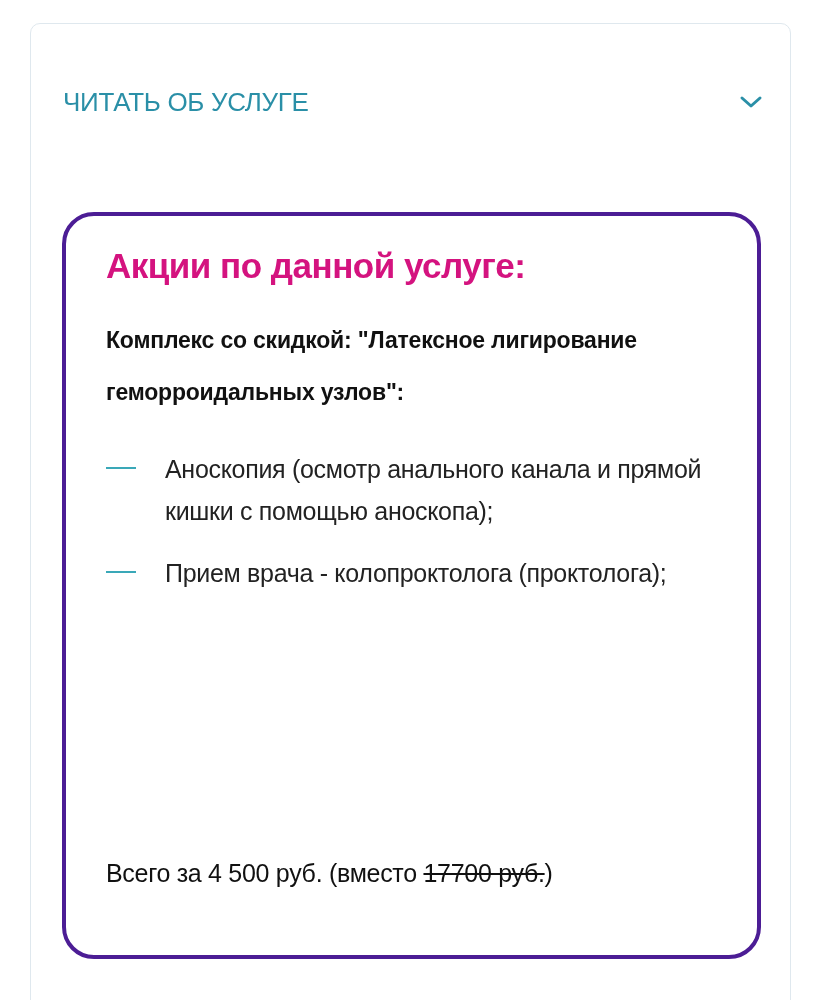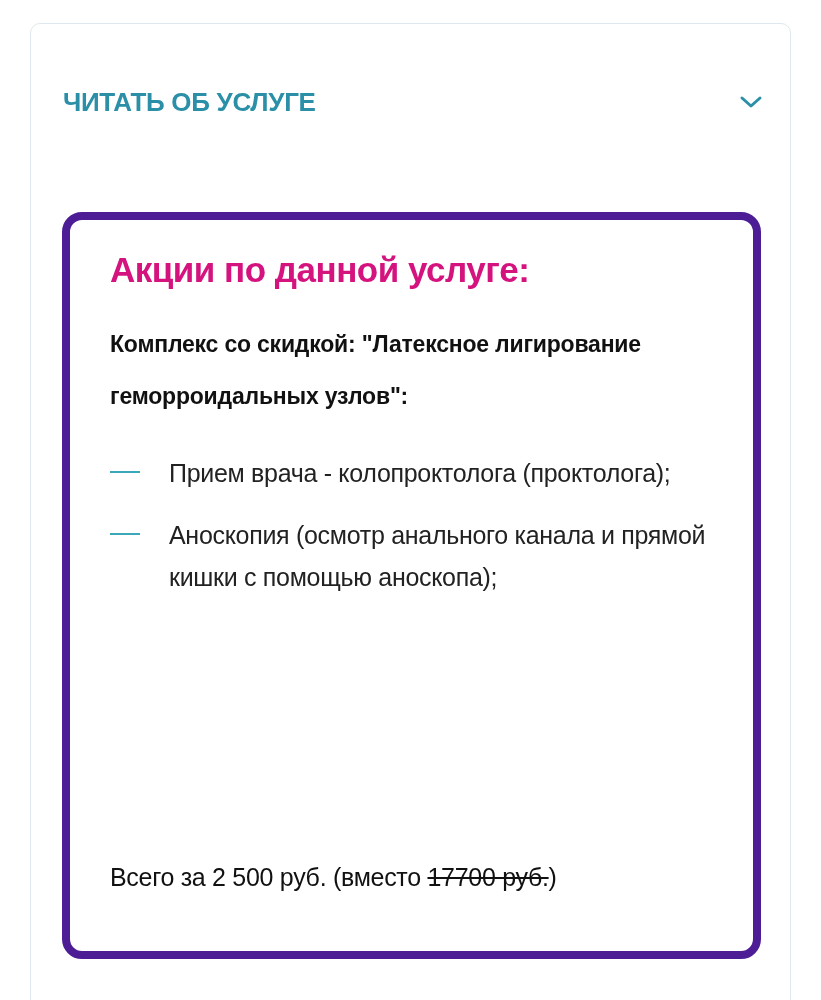--- a/index.html
+++ b/index.html
@@ -32,41 +32,41 @@
       top: 58px;
       width: 700px;
       height: 40px;
       display: flex;
       align-items: center;
       justify-content: space-between;
       cursor: pointer;
     }
     .accordion-title {
       font-family: "Liberation Sans", sans-serif;
-      font-weight: bold;
+      font-weight: normal;
       font-size: 26px;
       color: #2a8fa7;
       letter-spacing: -0.3px;
     }
     .chevron {
       width: 28px;
       height: 20px;
       display: flex;
       align-items: center;
       justify-content: center;
       margin-right: -2px;
     }
     .promo-box {
       position: absolute;
       left: 31px;
       top: 188px;
       width: 699px;
       height: 747px;
-      border: 8px solid #4c1d95;
-      border-radius: 20px;
+      border: 4px solid #4c1d95;
+      border-radius: 32px;
       box-sizing: border-box;
       background: #ffffff;
     }
     .promo-title {
       position: absolute;
       left: 40px;
       top: 30px;
       margin: 0;
       font-family: "Liberation Sans", sans-serif;
       font-weight: bold;
@@ -147,24 +147,24 @@
     </span>
   </div>
 
   <div class="promo-box">
     <h2 class="promo-title">Акции по данной услуге:</h2>
     <p class="promo-subtitle">Комплекс со скидкой: "Латексное лигирование геморроидальных узлов":</p>
 
     <ul class="promo-list">
       <li>
         <span class="dash"></span>
-        <span class="item-text">Прием врача - колопроктолога (проктолога);</span>
+        <span class="item-text">Аноскопия (осмотр анального канала и прямой кишки с помощью аноскопа);</span>
       </li>
       <li>
         <span class="dash"></span>
-        <span class="item-text">Аноскопия (осмотр анального канала и прямой кишки с помощью аноскопа);</span>
+        <span class="item-text">Прием врача - колопроктолога (проктолога);</span>
       </li>
     </ul>
 
-    <p class="price-line"><span>Всего за 2 500 руб. (вместо </span><span class="old-price">17700 руб.</span><span>)</span></p>
+    <p class="price-line"><span>Всего за 4 500 руб. (вместо </span><span class="old-price">17700 руб.</span><span>)</span></p>
   </div>
 
 </div>
 
 </body></html>

